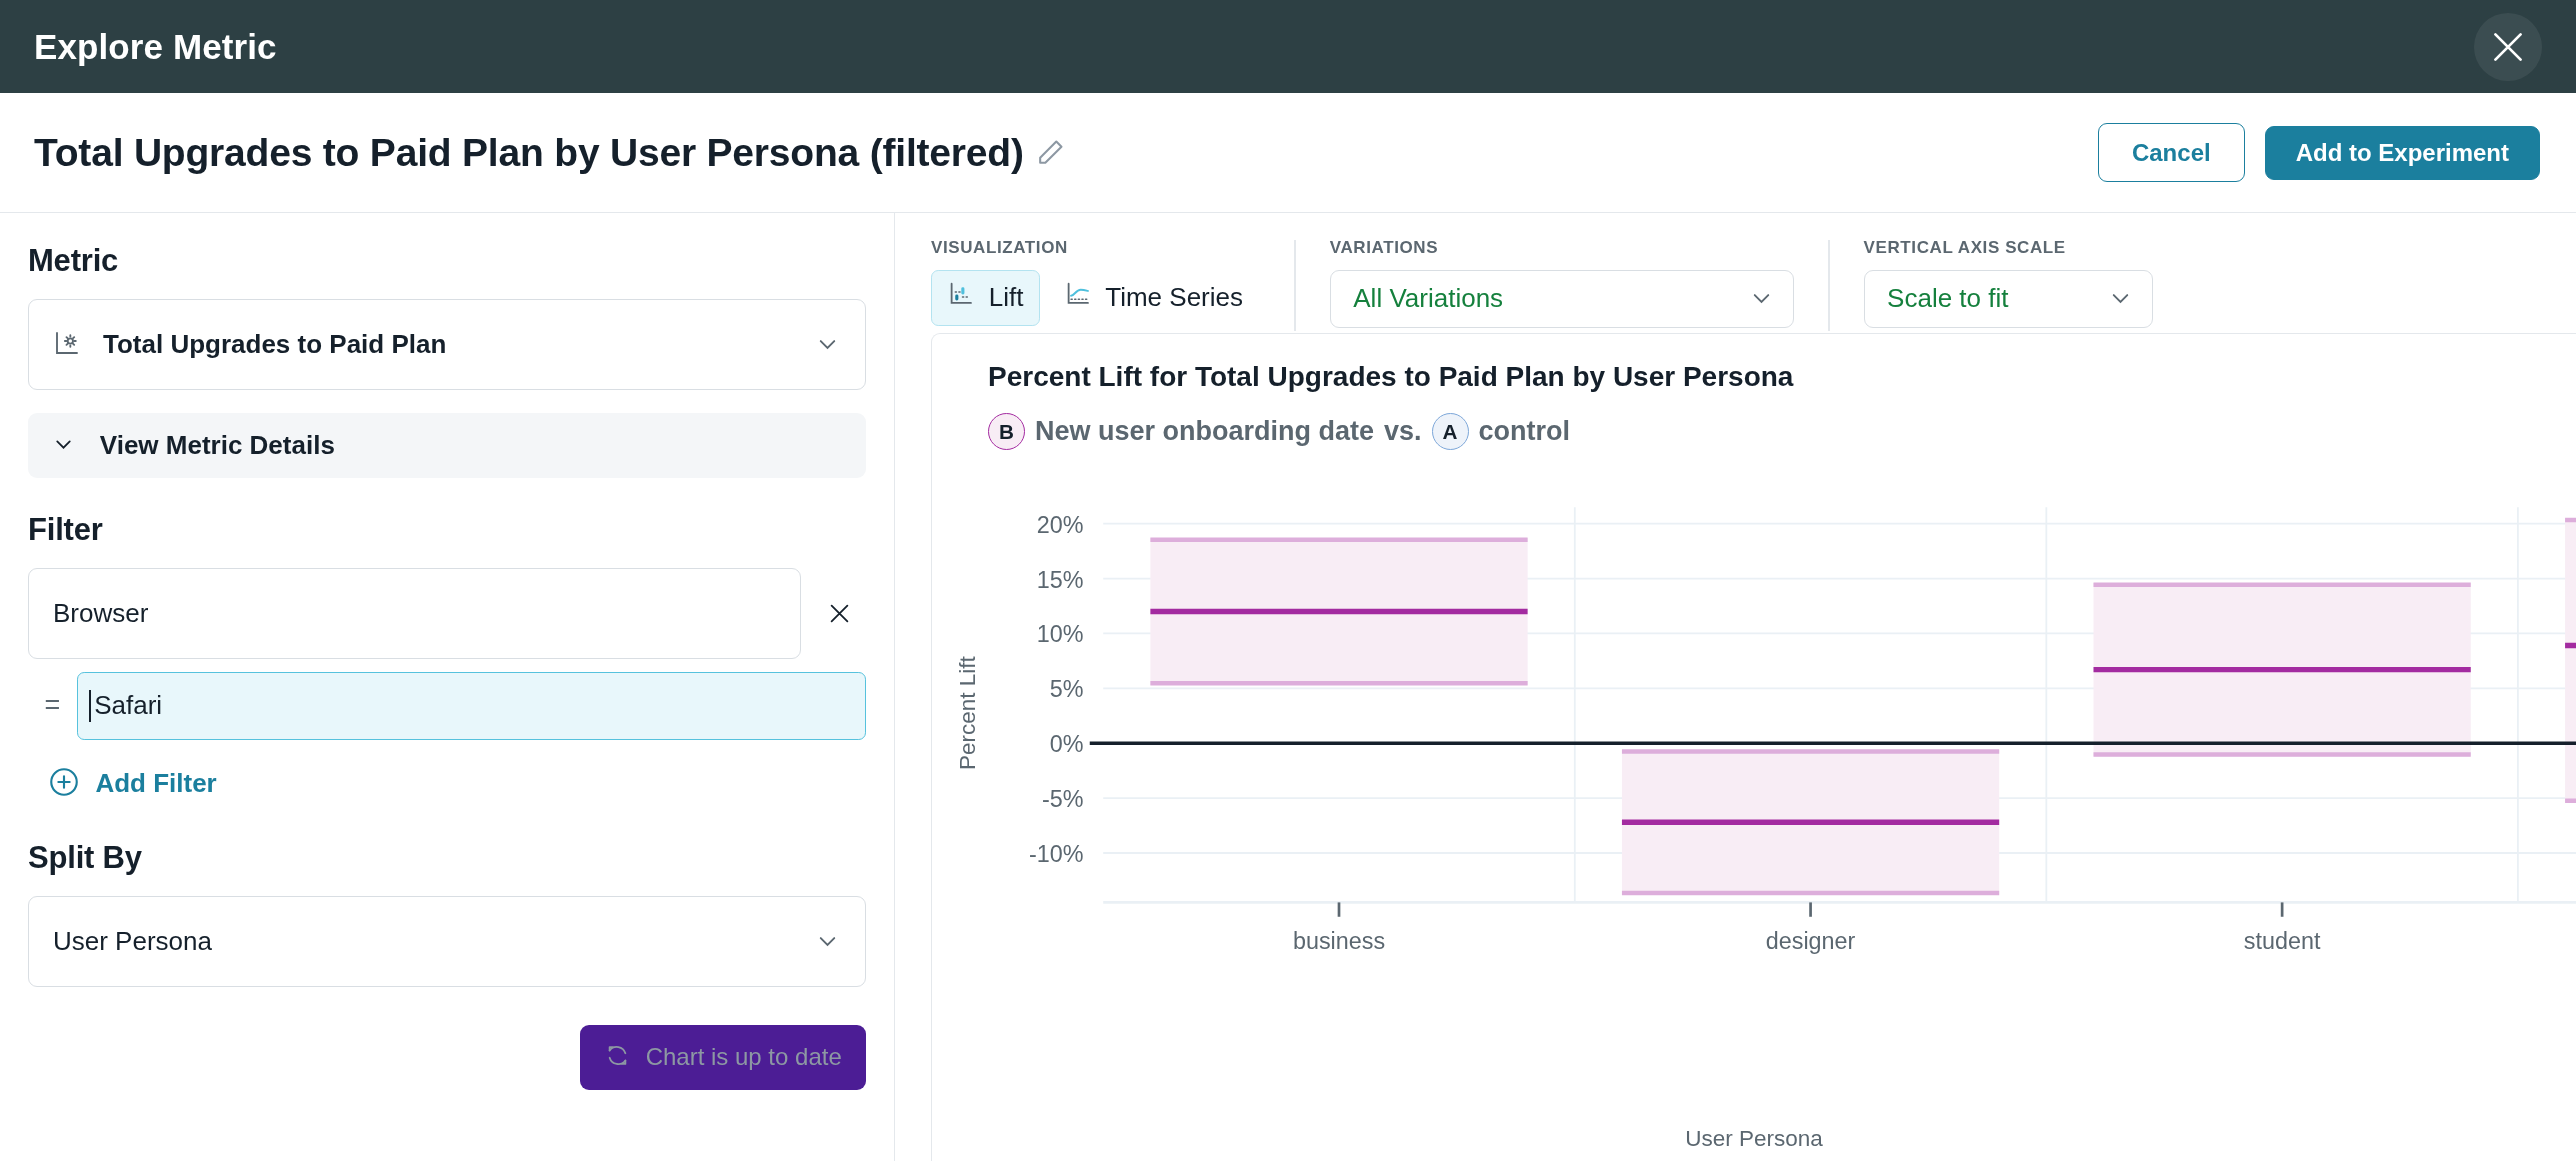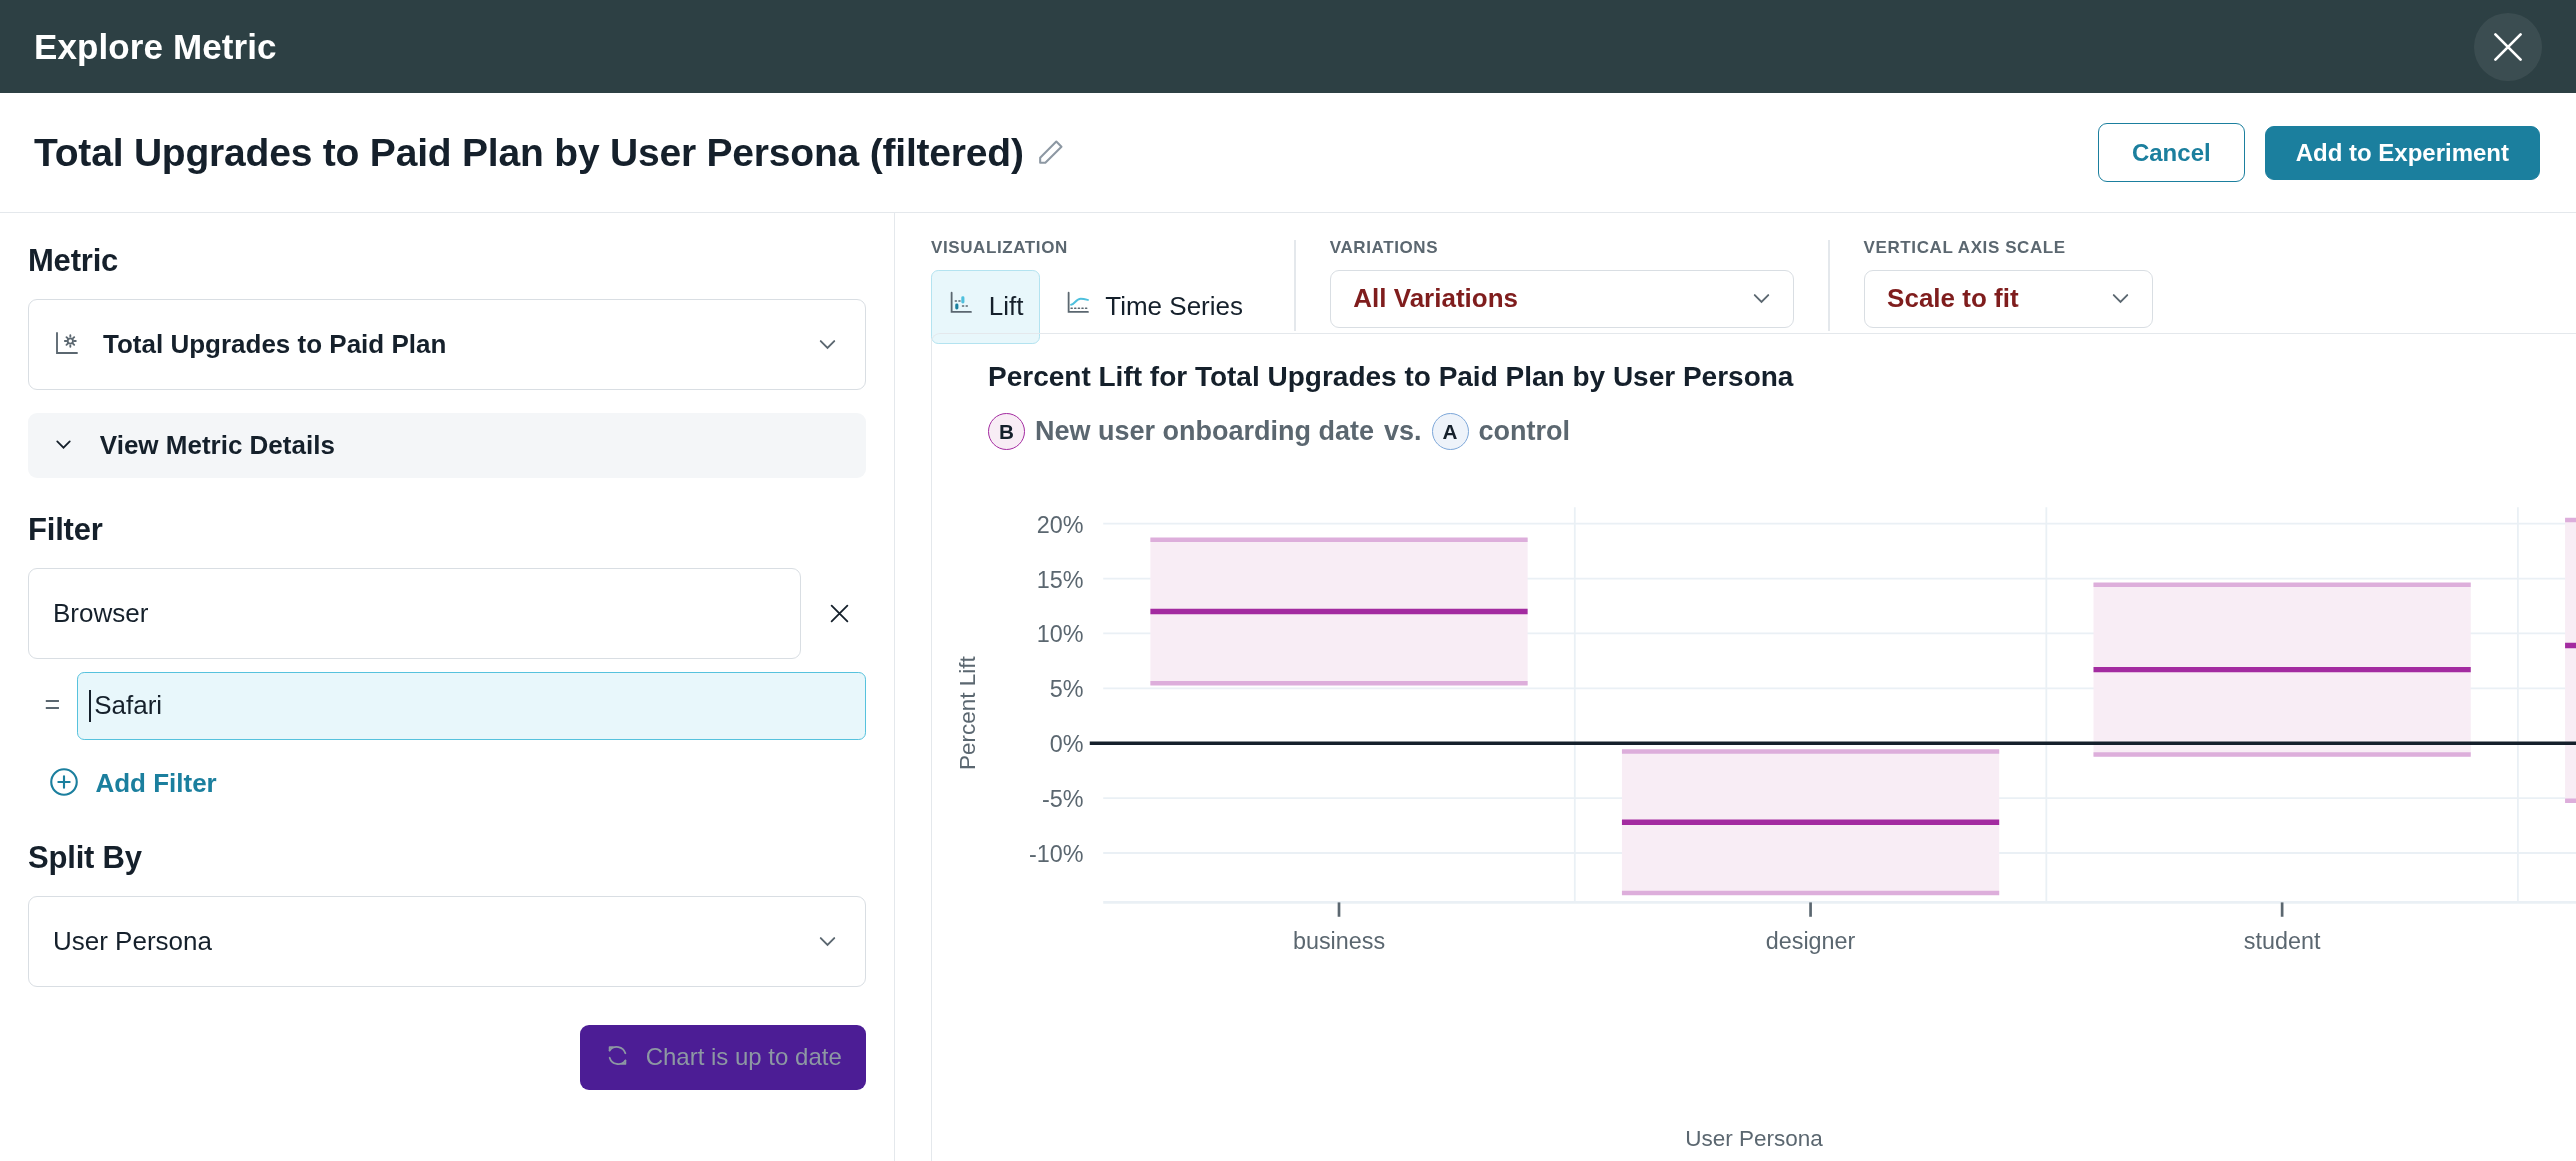--- a/index.html
+++ b/index.html
@@ -175,36 +175,36 @@
     padding: 25px 0 0 36px;
     height: 120px;
   }
   .ctrl-group { position: relative; padding-right: 34px; }
   .ctrl-label {
     font-size: 17px; font-weight: bold; color: #5b6770;
     letter-spacing: 0.6px; margin-bottom: 11.7px;
   }
   .viz-tabs { display: flex; align-items: center; gap: 7.2px; }
   .viz-tab {
-    height: 74px; padding: 0 16px;
+    height: 56px; padding: 0 16px;
     display: flex; align-items: center; gap: 11.7px;
     border-radius: 7.2px; cursor: pointer;
     font-size: 26px; color: #15202b;
     border: 1.8px solid transparent;
   }
   .viz-tab.active { background: #e8f7fb; border-color: #b3e3f0; }
   .vdivider {
     width: 1.8px; align-self: stretch;
     background: #e4e8ec;
     margin: 1.8px 34px 1.8px 0;
   }
   .sel {
     height: 58px; border: 1.8px solid #d9dee3; border-radius: 9px;
     display: flex; align-items: center; padding: 0 18px 0 22.5px;
-    font-size: 26px; color: #7f1d1d; cursor: pointer; background: #fff; font-weight: bold;
+    font-size: 26px; color: #15803d; cursor: pointer; background: #fff;
   }
   .sel .label { flex: 1; }
   .sel-variations { width: 464px; }
   .sel-scale { width: 289px; }
 
   .chartcard {
     position: absolute;
     left: 36px; right: 0; top: 120px; bottom: 0;
     border-left: 1.8px solid #e4e8ec;
     border-top: 1.8px solid #e4e8ec;

